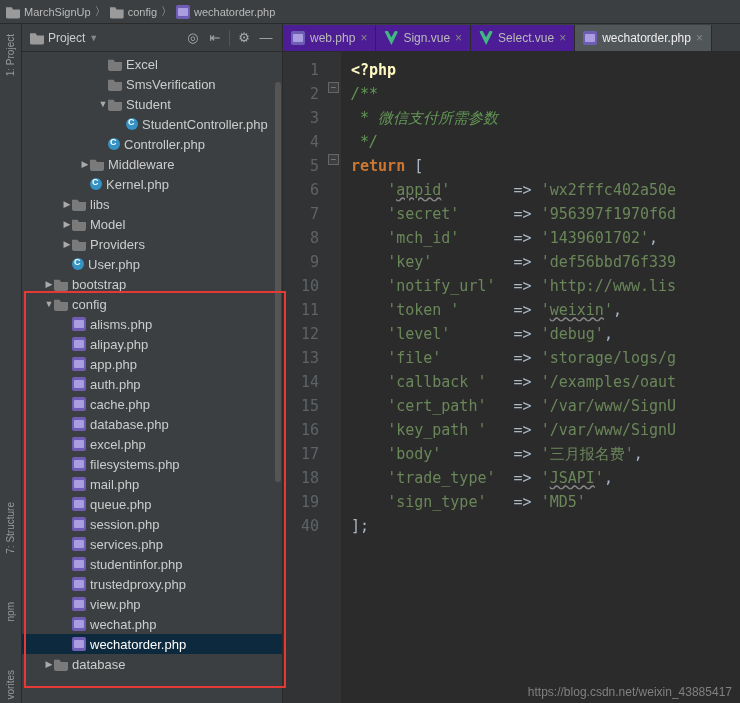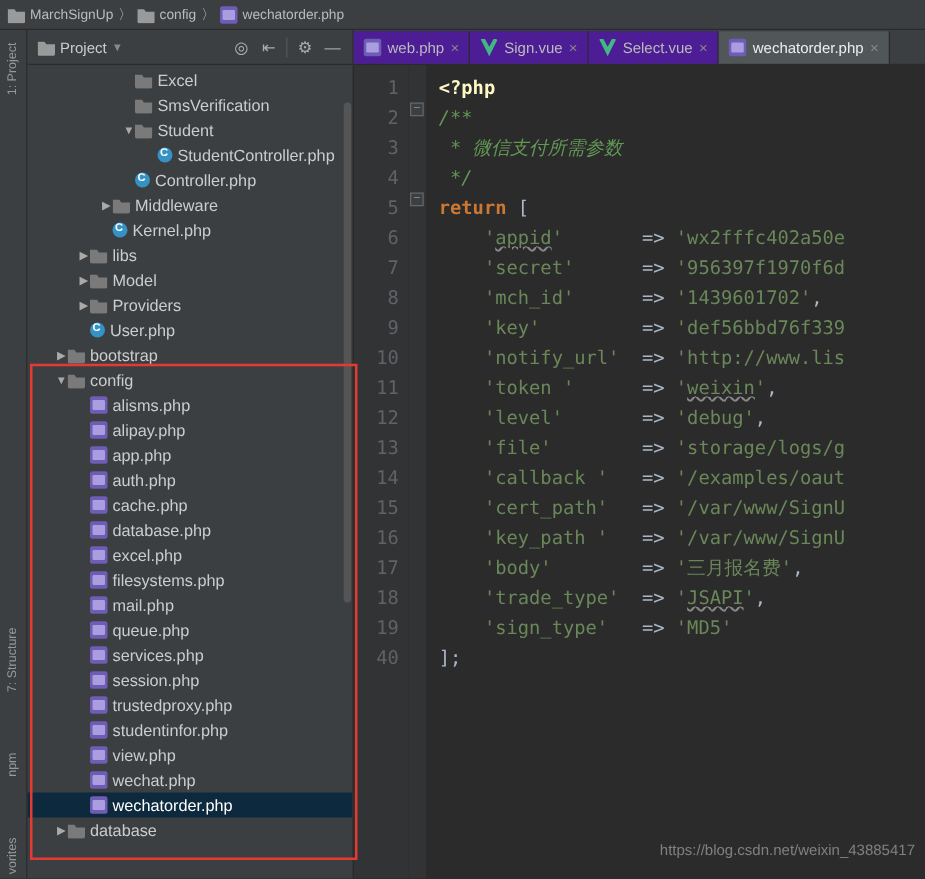--- a/index.html
+++ b/index.html
@@ -46,21 +46,21 @@
   .gut-num { width:44px; background:#313335; text-align:right; color:#606366; padding:6px 8px 0 0; line-height:24px;}
   .gut-fold { width:14px; background:#313335; position:relative;}
   .gut-fold .fm{position:absolute;left:1px;width:11px;height:11px;border:1px solid #666;color:#888;font-size:9px;line-height:9px;text-align:center;background:#3c3f41;}
   .code { flex:1; padding:6px 0 0 10px; line-height:24px; color:#a9b7c6; white-space:pre; overflow:hidden;}
   .c-tag{color:#fef9c3;font-weight:bold;}
   .c-kw{color:#cc7832;font-weight:bold;}
   .c-cm{color:#629755;font-style:italic;}
   .c-str{color:#6a8759;}
   .c-op{color:#a9b7c6;}
   .c-und{ text-decoration:underline wavy #888;}
-  .watermark{position:absolute;right:8px;bottom:16px;color:#808080;font-size:12px;}
+  .watermark{position:absolute;right:8px;bottom:4px;color:#808080;font-size:12px;}
 </style>
 </head>
 <body>
 
 <div class="ide">
 
   <div class="crumbs" id="crumbs">
       <span class="crumb">
         <span class="ficon i-folder-top"></span>
         <span>MarchSignUp</span>
@@ -246,39 +246,39 @@
           <div class="tree-row">
             <span class="indent" style="width: 36px;"></span>
             <span class="tw-arrow"></span>
             <span class="ficon i-php"></span>
             <span class="lbl">queue.php</span>
           </div>
           <div class="tree-row">
             <span class="indent" style="width: 36px;"></span>
             <span class="tw-arrow"></span>
             <span class="ficon i-php"></span>
+            <span class="lbl">session.php</span>
+          </div>
+          <div class="tree-row">
+            <span class="indent" style="width: 36px;"></span>
+            <span class="tw-arrow"></span>
+            <span class="ficon i-php"></span>
             <span class="lbl">services.php</span>
           </div>
           <div class="tree-row">
             <span class="indent" style="width: 36px;"></span>
             <span class="tw-arrow"></span>
             <span class="ficon i-php"></span>
-            <span class="lbl">session.php</span>
+            <span class="lbl">studentinfor.php</span>
           </div>
           <div class="tree-row">
             <span class="indent" style="width: 36px;"></span>
             <span class="tw-arrow"></span>
             <span class="ficon i-php"></span>
             <span class="lbl">trustedproxy.php</span>
-          </div>
-          <div class="tree-row">
-            <span class="indent" style="width: 36px;"></span>
-            <span class="tw-arrow"></span>
-            <span class="ficon i-php"></span>
-            <span class="lbl">studentinfor.php</span>
           </div>
           <div class="tree-row">
             <span class="indent" style="width: 36px;"></span>
             <span class="tw-arrow"></span>
             <span class="ficon i-php"></span>
             <span class="lbl">view.php</span>
           </div>
           <div class="tree-row">
             <span class="indent" style="width: 36px;"></span>
             <span class="tw-arrow"></span>

